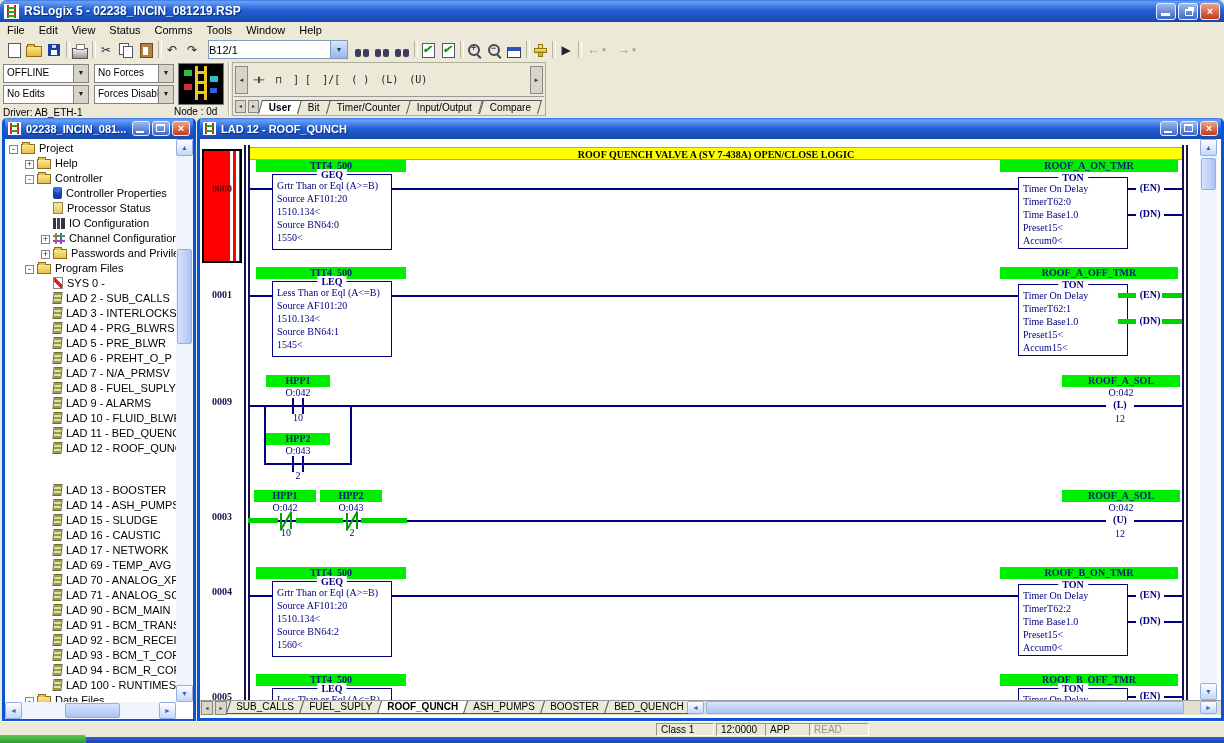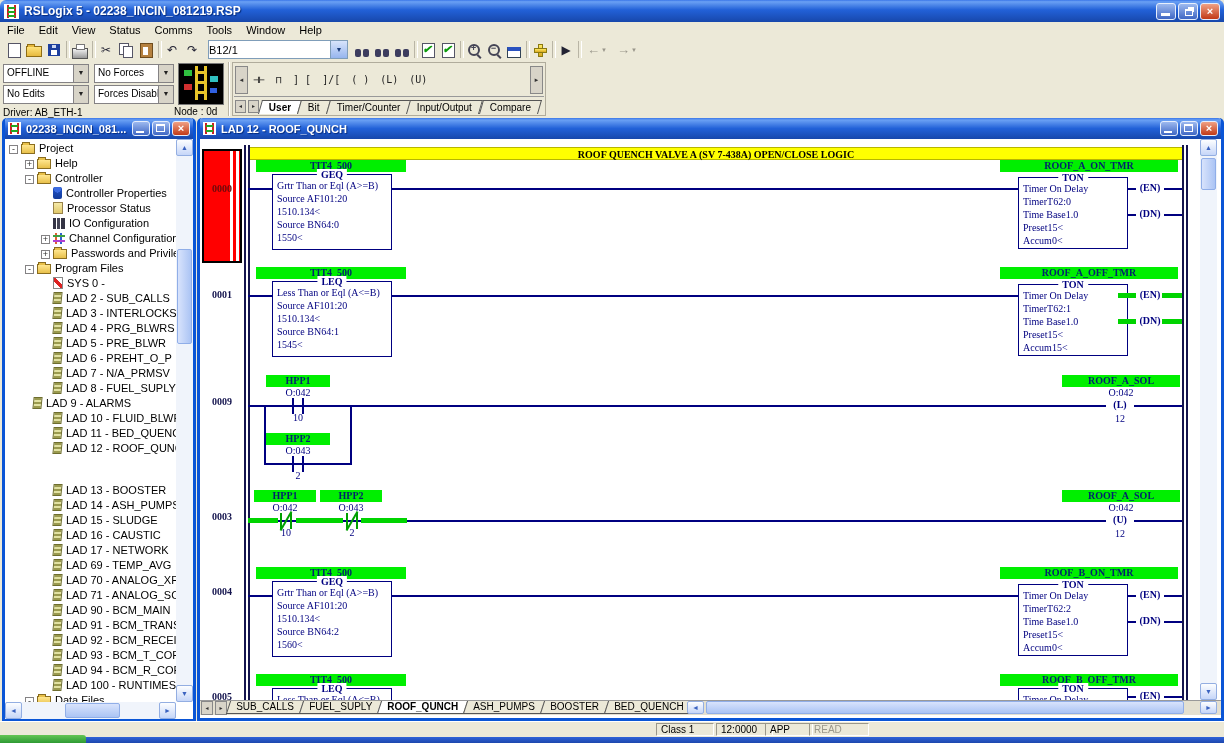--- a/index.html
+++ b/index.html
@@ -360,21 +360,21 @@
         <div class="trow" style="padding-left: 36px;"><span class="expbox">+</span><span class="ticon folder"></span><span class="tlabel">Passwords and Privileges</span></div>
         <div class="trow" style="padding-left: 20px;"><span class="expbox">-</span><span class="ticon folder"></span><span class="tlabel">Program Files</span></div>
         <div class="trow" style="padding-left: 48px;"><span class="ticon sys-file"></span><span class="tlabel">SYS 0 -</span></div>
         <div class="trow" style="padding-left: 48px;"><span class="ticon ladder-file"></span><span class="tlabel">LAD 2 - SUB_CALLS</span></div>
         <div class="trow" style="padding-left: 48px;"><span class="ticon ladder-file"></span><span class="tlabel">LAD 3 - INTERLOCKS</span></div>
         <div class="trow" style="padding-left: 48px;"><span class="ticon ladder-file"></span><span class="tlabel">LAD 4 - PRG_BLWRS</span></div>
         <div class="trow" style="padding-left: 48px;"><span class="ticon ladder-file"></span><span class="tlabel">LAD 5 - PRE_BLWR</span></div>
         <div class="trow" style="padding-left: 48px;"><span class="ticon ladder-file"></span><span class="tlabel">LAD 6 - PREHT_O_P</span></div>
         <div class="trow" style="padding-left: 48px;"><span class="ticon ladder-file"></span><span class="tlabel">LAD 7 - N/A_PRMSV</span></div>
         <div class="trow" style="padding-left: 48px;"><span class="ticon ladder-file"></span><span class="tlabel">LAD 8 - FUEL_SUPLY</span></div>
-        <div class="trow" style="padding-left: 28px;"><span class="ticon ladder-file"></span><span class="tlabel">LAD 9 - ALARMS</span></div>
+        <div class="trow" style="padding-left: 48px;"><span class="ticon ladder-file"></span><span class="tlabel">LAD 9 - ALARMS</span></div>
         <div class="trow" style="padding-left: 48px;"><span class="ticon ladder-file"></span><span class="tlabel">LAD 10 - FLUID_BLWR</span></div>
         <div class="trow" style="padding-left: 48px;"><span class="ticon ladder-file"></span><span class="tlabel">LAD 11 - BED_QUENCH</span></div>
         <div class="trow" style="padding-left: 48px;"><span class="ticon ladder-file"></span><span class="tlabel">LAD 12 - ROOF_QUNCH</span></div>
         <div class="trow" style="padding-left: 48px; margin-top: 27px;"><span class="ticon ladder-file"></span><span class="tlabel">LAD 13 - BOOSTER</span></div>
         <div class="trow" style="padding-left: 48px;"><span class="ticon ladder-file"></span><span class="tlabel">LAD 14 - ASH_PUMPS</span></div>
         <div class="trow" style="padding-left: 48px;"><span class="ticon ladder-file"></span><span class="tlabel">LAD 15 - SLUDGE</span></div>
         <div class="trow" style="padding-left: 48px;"><span class="ticon ladder-file"></span><span class="tlabel">LAD 16 - CAUSTIC</span></div>
         <div class="trow" style="padding-left: 48px;"><span class="ticon ladder-file"></span><span class="tlabel">LAD 17 - NETWORK</span></div>
         <div class="trow" style="padding-left: 48px;"><span class="ticon ladder-file"></span><span class="tlabel">LAD 69 - TEMP_AVG</span></div>
         <div class="trow" style="padding-left: 48px;"><span class="ticon ladder-file"></span><span class="tlabel">LAD 70 - ANALOG_XFR</span></div>

